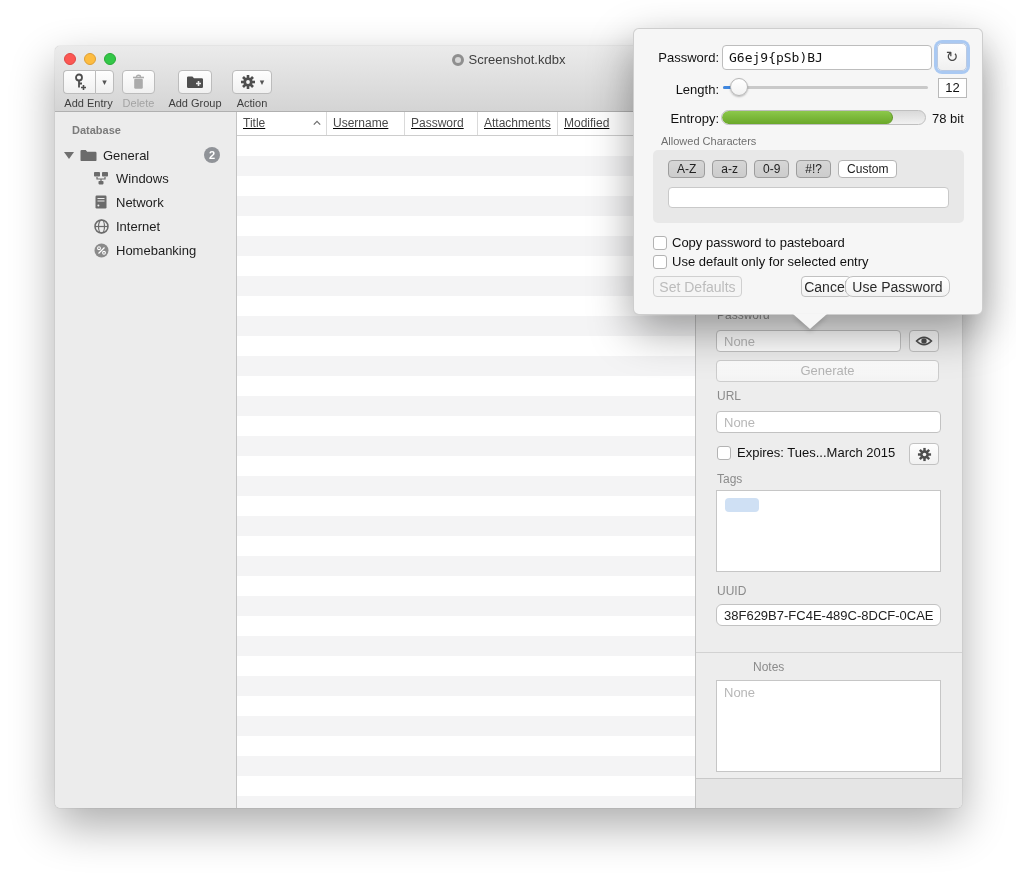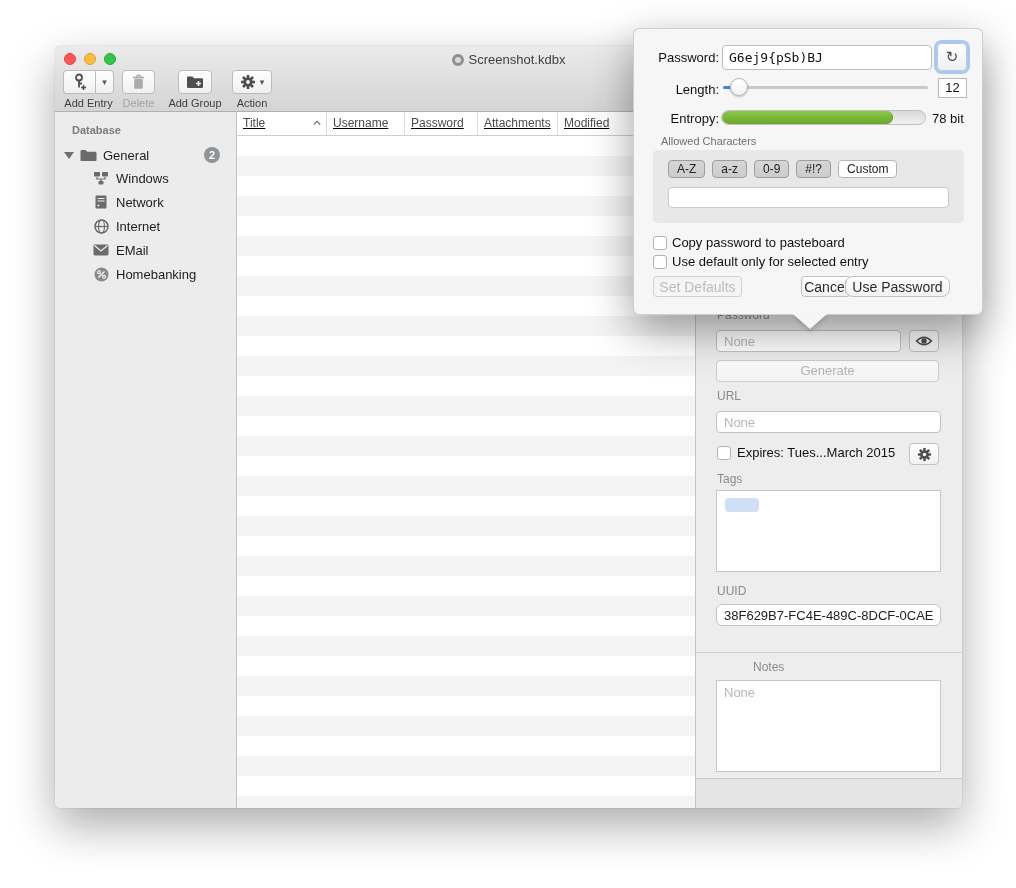--- a/index.html
+++ b/index.html
@@ -238,29 +238,20 @@
         <svg width="15" height="15" viewBox="0 0 15 15">
           <circle cx="7.5" cy="7.5" r="6.5" fill="none" stroke="#6b6b6b" stroke-width="1.5"></circle>
           <ellipse cx="7.5" cy="7.5" rx="3" ry="6.5" fill="none" stroke="#6b6b6b" stroke-width="1.2"></ellipse>
           <path d="M1 7.5 h13" stroke="#6b6b6b" stroke-width="1.2"></path>
         </svg>
       </span>
       <span>Internet</span>
     </div>
     <div class="sub-row">
       <span class="s-icon">
-        <svg width="16" height="12" viewBox="0 0 16 12">
-          <rect x="0.5" y="0.5" width="15" height="11" rx="1.4" fill="#6b6b6b"></rect>
-          <path d="M1.5 1.5 L8 7 L14.5 1.5" stroke="#ececec" stroke-width="1.3" fill="none"></path>
-        </svg>
-      </span>
-      <span>EMail</span>
-    </div>
-    <div class="sub-row">
-      <span class="s-icon">
         <svg width="15" height="15" viewBox="0 0 15 15">
           <circle cx="7.5" cy="7.5" r="7" fill="#8a8a8a"></circle>
           <path d="M4.5 10.5 L10.5 4.5" stroke="#fff" stroke-width="1.3"></path>
           <circle cx="5" cy="5.2" r="1.4" fill="none" stroke="#fff" stroke-width="1.1"></circle>
           <circle cx="10" cy="9.8" r="1.4" fill="none" stroke="#fff" stroke-width="1.1"></circle>
         </svg>
       </span>
       <span>Homebanking</span>
     </div>
   </div>

